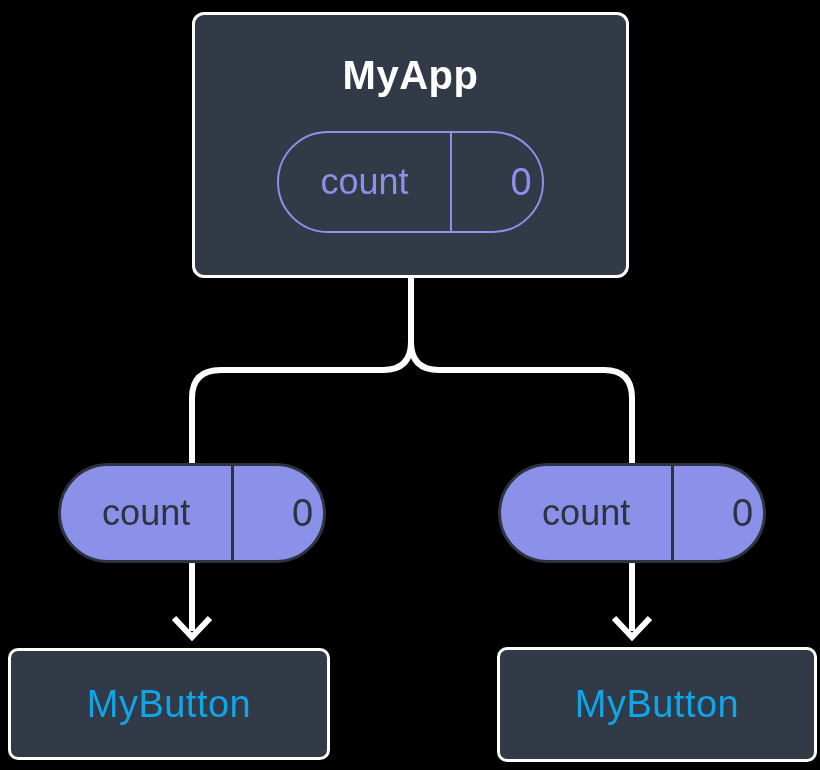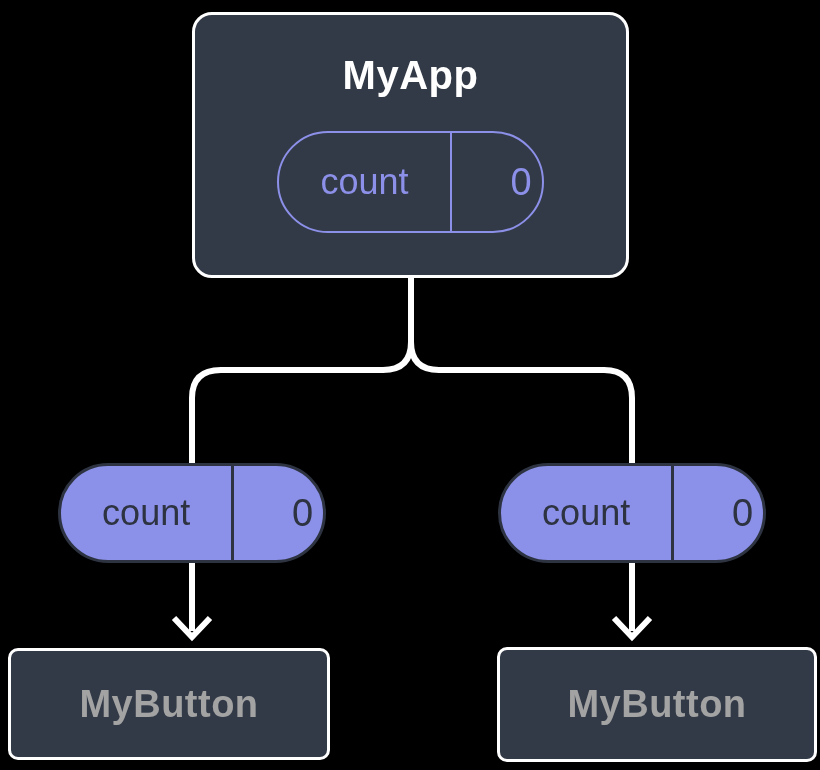--- a/index.html
+++ b/index.html
@@ -25,21 +25,21 @@
   .connectors path {
     stroke: #ffffff;
     stroke-width: 6;
     fill: none;
   }
   .card {
     position: absolute;
     box-sizing: border-box;
     background: #333A47;
     border: 3.5px solid #ffffff;
-    border-radius: 20px;
+    border-radius: 12px;
   }
   .root-card {
     left: 192px;
     top: 12px;
     width: 437px;
     height: 266px;
     display: flex;
     flex-direction: column;
     align-items: center;
   }
@@ -48,23 +48,23 @@
     color: #ffffff;
     font-size: 40px;
     font-weight: 700;
     line-height: 44px;
     letter-spacing: 0.5px;
   }
   .child-card {
     display: flex;
     align-items: center;
     justify-content: center;
-    color: #a3a3a3;
+    color: #0ea5e9;
     font-size: 38px;
-    font-weight: 700;
+    font-weight: 400;
     letter-spacing: 0.5px;
   }
   .child-card.left  { left: 8px;   top: 648px; width: 322px; height: 112px; border-radius: 10px; }
   .child-card.right { left: 497px; top: 647px; width: 320px; height: 115px; border-radius: 10px; }
   .pill {
     box-sizing: border-box;
     display: flex;
     align-items: stretch;
     border-radius: 999px;
     overflow: hidden;

